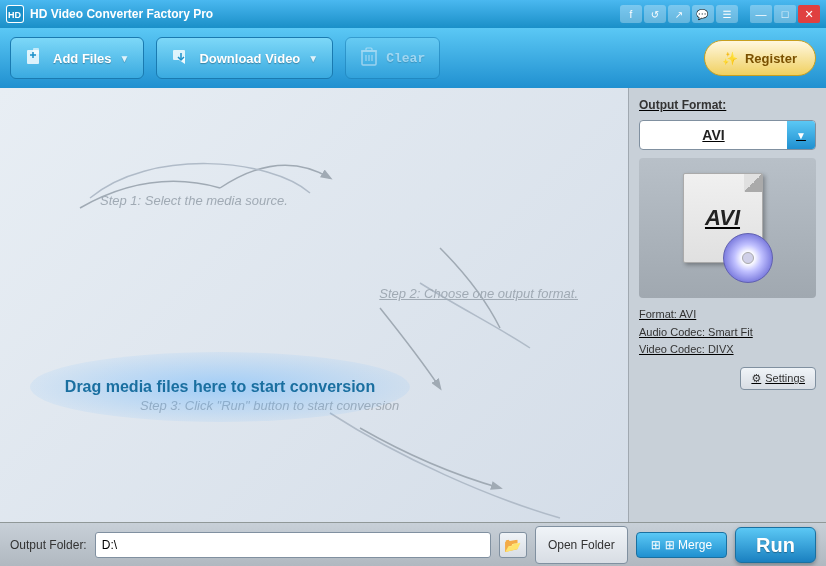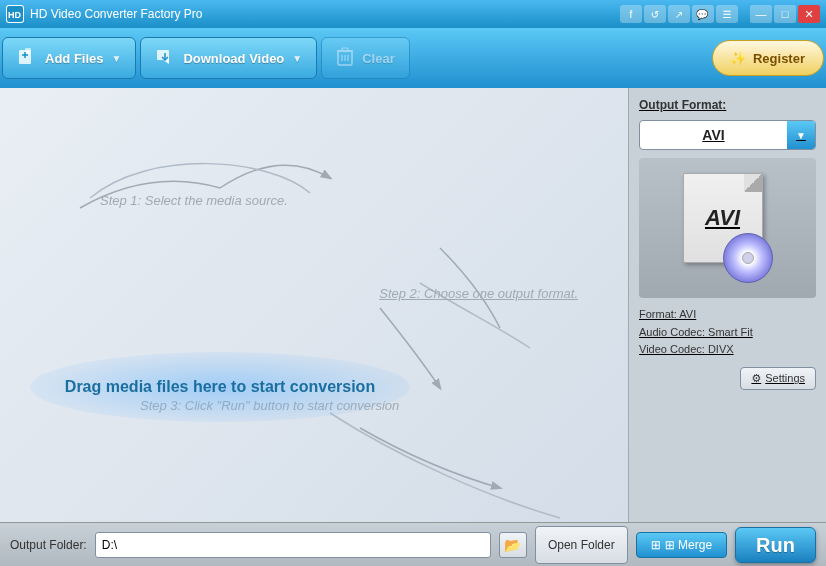--- a/index.html
+++ b/index.html
@@ -29,21 +29,21 @@
       display: flex;
       align-items: center;
       justify-content: center;
       font-size: 10px;
       color: #1a8fc8;
       font-weight: bold;
     }
     #title-bar .title-text {
       color: white;
       font-size: 12px;
-      font-weight: normal;
+      font-weight: bold;
       flex: 1;
     }
     #title-bar .win-controls {
       display: flex;
       gap: 2px;
       align-items: center;
     }
     .win-controls .social-btn {
       width: 22px;
       height: 18px;
@@ -71,22 +71,22 @@
     .win-controls .ctrl-btn.close {
       background: #e04040;
     }
 
     
     #toolbar {
       background: linear-gradient(to bottom, #5bc8f5 0%, #2090d0 100%);
       height: 60px;
       display: flex;
       align-items: center;
-      padding: 0 2px;
-      gap: 4px;
+      padding: 0 10px;
+      gap: 12px;
     }
     .toolbar-btn {
       display: flex;
       align-items: center;
       gap: 8px;
       background: linear-gradient(to bottom, #7dd8f8 0%, #3aaae0 100%);
       border: 1px solid #1a7ab0;
       border-radius: 6px;
       padding: 6px 14px;
       cursor: pointer;
@@ -99,20 +99,21 @@
     .toolbar-btn .btn-icon {
       font-size: 16px;
     }
     .toolbar-btn .dropdown-arrow {
       font-size: 10px;
       opacity: 0.8;
     }
     .toolbar-btn.disabled {
       opacity: 0.5;
       cursor: default;
+      font-family: Liberation Mono, monospace;
     }
     #register-btn {
       margin-left: auto;
       background: linear-gradient(to bottom, #fff8e0 0%, #f0d060 100%);
       border: 1px solid #c8a020;
       border-radius: 18px;
       padding: 6px 18px;
       cursor: pointer;
       color: #7a5000;
       font-size: 13px;

